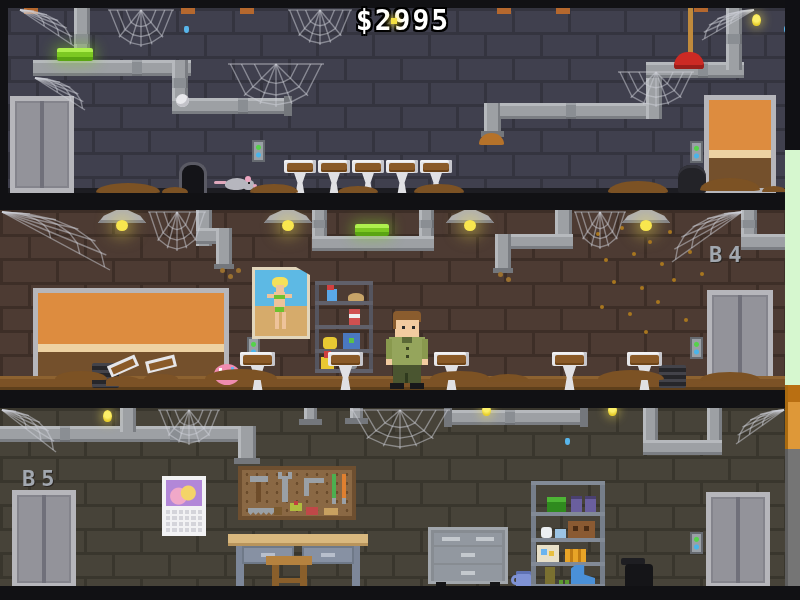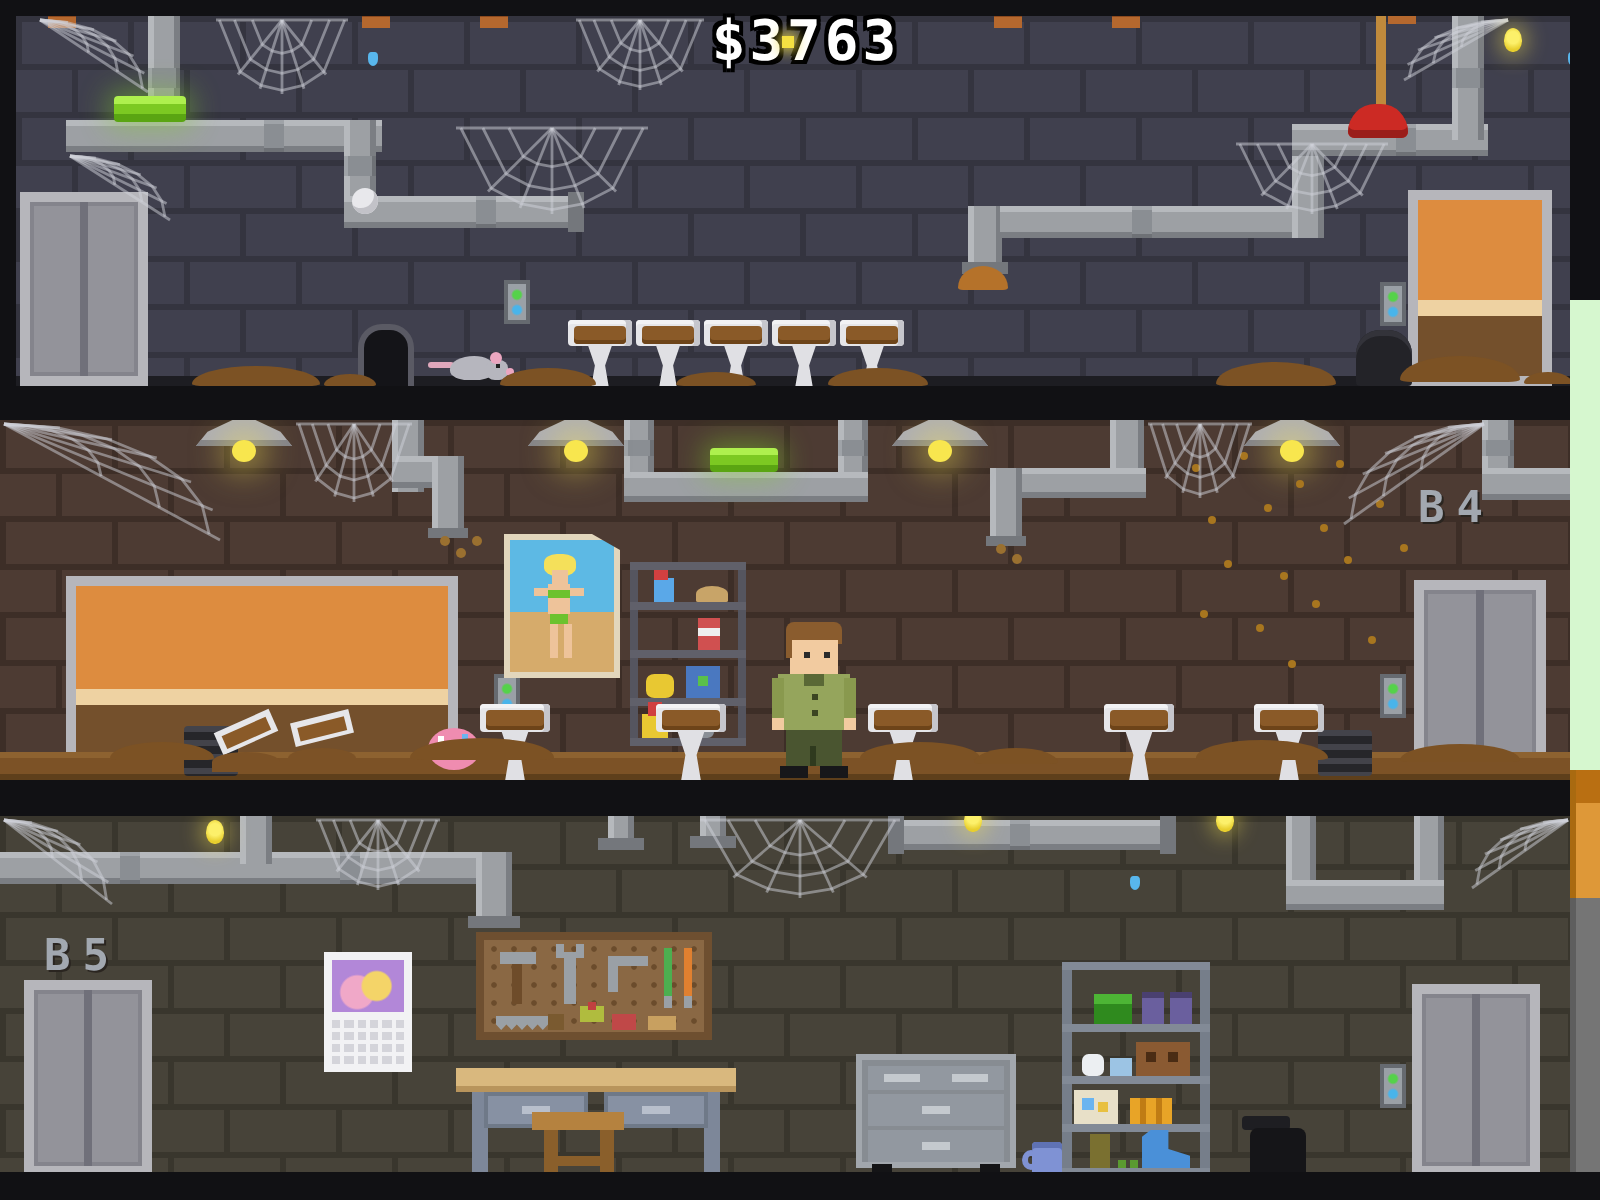--- a/index.html
+++ b/index.html
@@ -64,21 +64,21 @@
   <div class="bar" style="left:0;top:0;width:800px;height:8px"></div>
   <div class="bar" style="left:0;top:193px;width:785px;height:17px"></div>
   <div class="bar" style="left:0;top:390px;width:785px;height:18px"></div>
   <div class="bar" style="left:0;top:586px;width:800px;height:14px"></div>
   <div class="bar" style="left:0;top:8px;width:8px;height:185px"></div>
   <div class="edge" style="left:785px;top:0;width:15px;height:150px;background:#101014"></div>
   <div class="edge" style="left:785px;top:150px;width:15px;height:235px;background:#d6f7cf"></div>
   <div class="edge" style="left:785px;top:385px;width:15px;height:64px;background:linear-gradient(to bottom,#b96f12 0 26%,#de9838 26%);box-shadow:inset 3px 0 0 #a96a10"></div>
   <div class="edge" style="left:785px;top:449px;width:15px;height:137px;background:#757575;box-shadow:inset 3px 0 0 #5e5e5e"></div>
 
-  <div class="money" style="left:317px;top:4px;width:172px">$3763</div>
+  <div class="money" style="left:317px;top:4px;width:172px">$2995</div>
   <div class="a" style="left:391px;top:18px;width:6px;height:6px;background:#f4e042;z-index:7;box-shadow:0 0 6px 2px rgba(244,224,66,.7)"></div>
 
   <div class="elev" style="left:10px;top:96px;width:64px;height:97px">
       <div class="split"></div>
     </div>
   <div class="odoor" style="left:704px;top:95px;width:72px;height:98px"></div>
   <div class="a" style="left:179px;top:162px;width:28px;height:31px;background:#141418;border:3px solid #5a5a64;border-bottom:none;border-radius:12px 12px 0 0;box-sizing:border-box;z-index:3"></div>
   <div class="a" style="left:214px;top:171px;width:44px;height:22px;z-index:3">
     <div class="a" style="left:0;top:10px;width:13px;height:3px;background:#e0a8bc;border-radius:2px"></div>
     <div class="a" style="left:11px;top:7px;width:22px;height:12px;background:#b6b6be;border-radius:55% 45% 40% 40%"></div>

